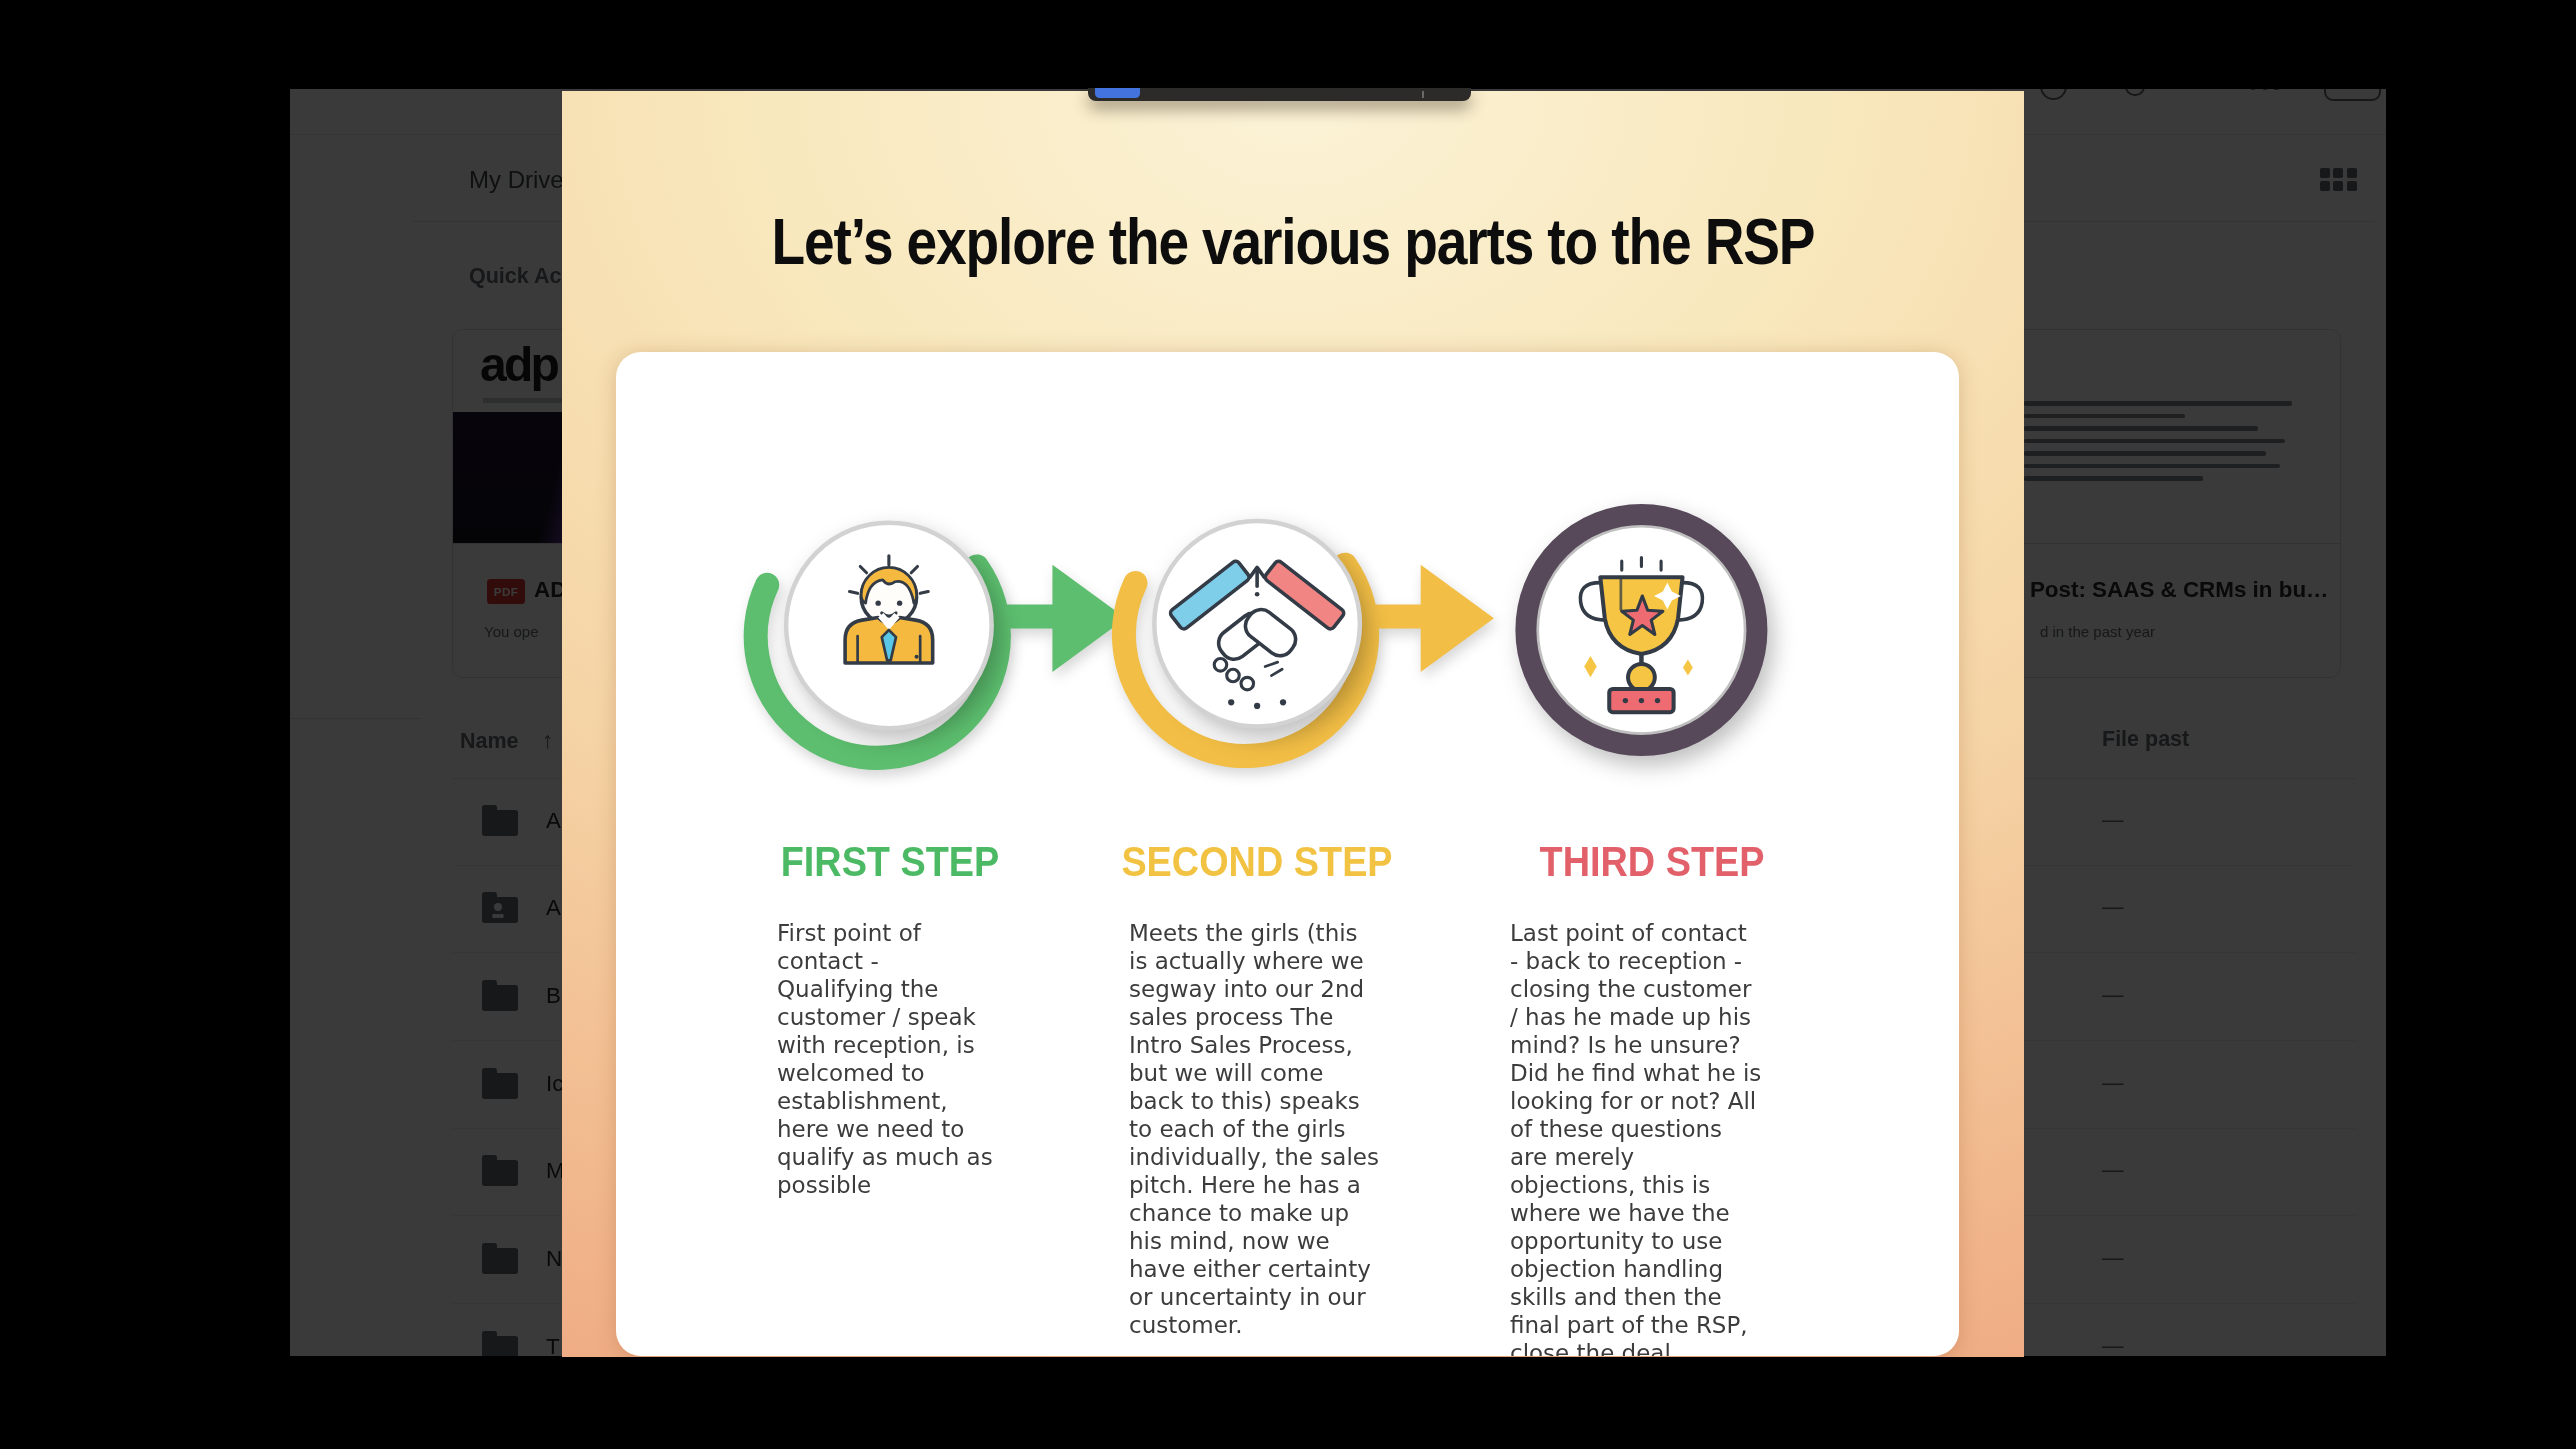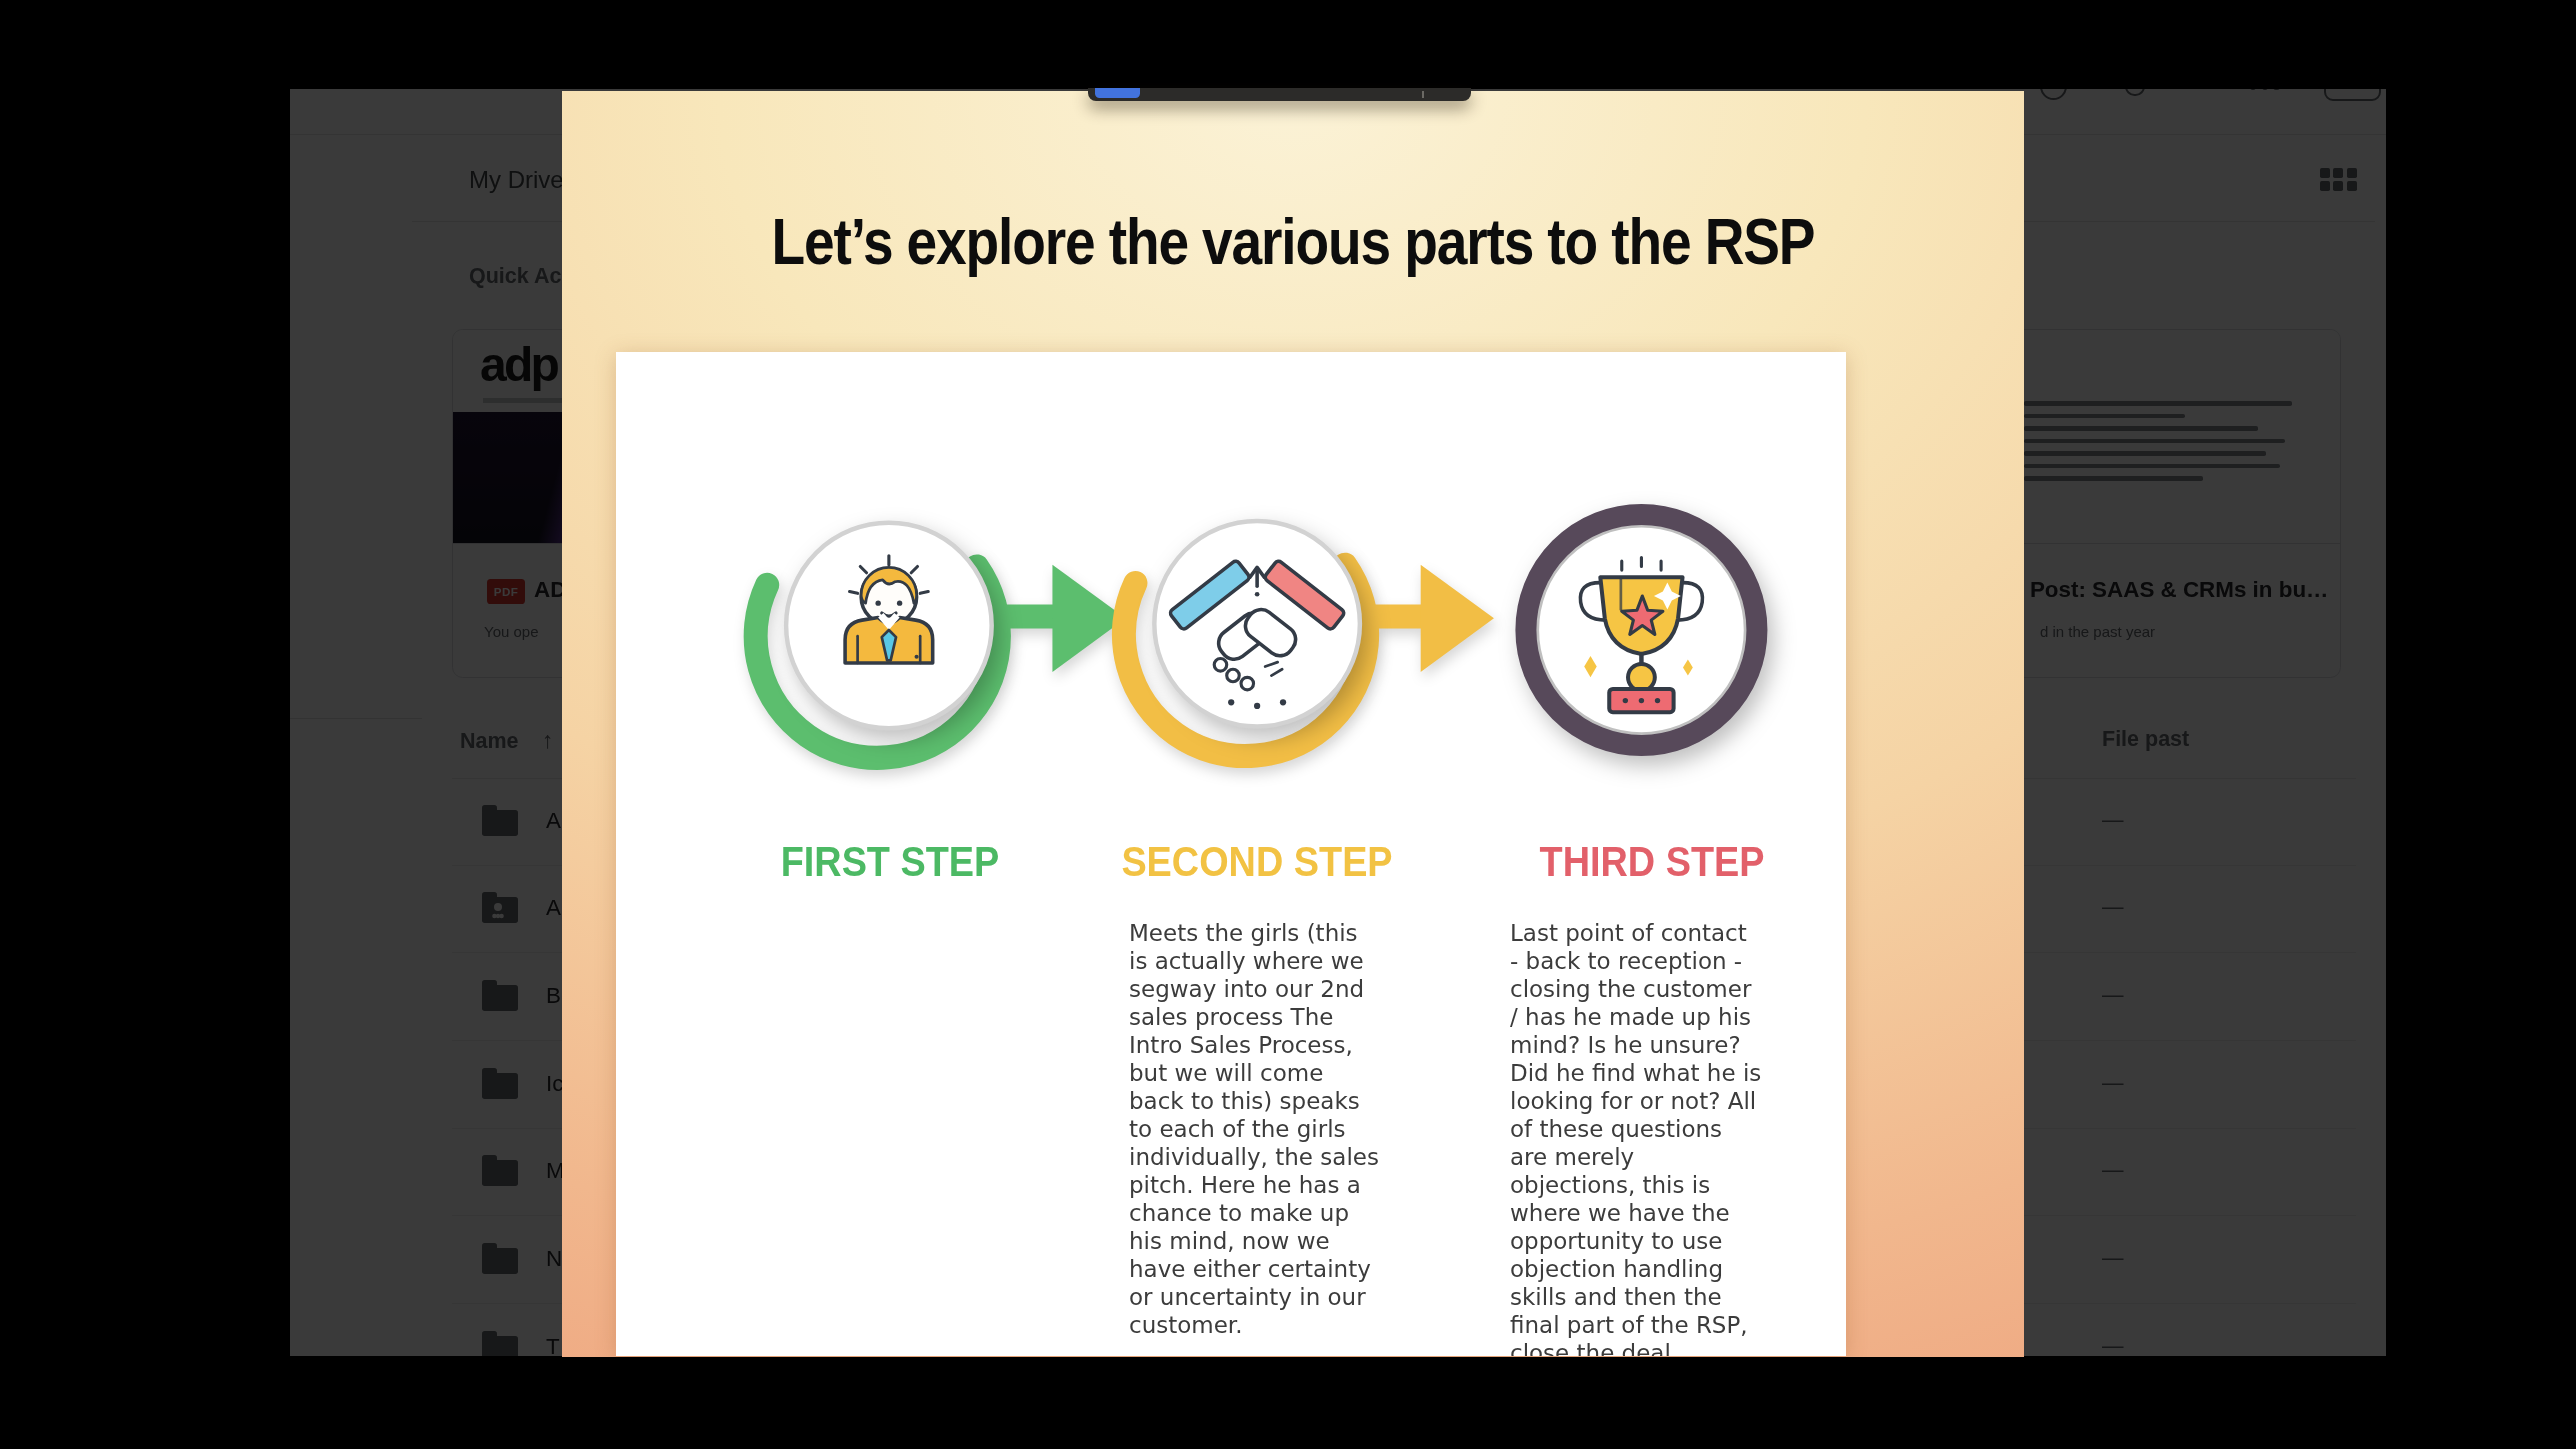--- a/index.html
+++ b/index.html
@@ -69,22 +69,22 @@
 
   .scrim { position:absolute; inset:0; background:rgba(3,3,3,0.78); z-index:5; }
 
   
   .modal { position:absolute; left:562px; top:91px; width:1462px; height:1266px; z-index:20;
            background:radial-gradient(140% 120% at 50% 0%,
              #fbf2d6 0%, #f8e7bb 28%, #f5d3a4 55%, #f1b78d 80%, #eea37e 100%); }
   .modal-title { position:absolute; left:50%; top:114px; transform:translateX(-50%) scaleX(.86);
            transform-origin:center top; white-space:nowrap; font-size:64px; font-weight:bold;
            letter-spacing:-1.3px; color:#0d0d0d; }
-  .panel { position:absolute; left:54px; top:261px; width:1230px; height:1004px; background:#fff;
-           box-shadow:0 2.7px 19.7px rgba(150,85,40,.28); overflow:hidden; }
+  .panel { position:absolute; left:54px; top:261px; width:1343px; height:1004px; background:#fff;
+           box-shadow:0 2.7px 19.7px rgba(150,85,40,.28); overflow:hidden;border-radius:25px; }
   .graphics { position:absolute; left:0; top:0; }
   .shadowed { filter:drop-shadow(7px 11px 12px rgba(0,0,0,.25)); }
   .softshadow { filter:drop-shadow(3px 7px 7px rgba(0,0,0,.16)); }
 
   .step-label { position:absolute; top:485px; transform:translateX(-50%) scaleX(.88);
            transform-origin:center top; font-size:43px; font-weight:bold; white-space:nowrap; letter-spacing:0; }
   .lbl-1 { left:274px; color:#4cb964; }
   .lbl-2 { left:641px; color:#f2c243; }
   .lbl-3 { left:1036px; color:#e2606a; }
 
@@ -294,20 +294,30 @@
           <circle cx="1165" cy="390" r="3" fill="#333b46"></circle>
         <path d="M1090,340 l7,12 -7,12 -7,-12 Z" fill="#f6c544"></path>
         <path d="M1199,344 l5.5,9 -5.5,9 -5.5,-9 Z" fill="#f6c544"></path>
       </g>
     </svg>
 
     <div class="step-label lbl-1">FIRST STEP</div>
     <div class="step-label lbl-2">SECOND STEP</div>
     <div class="step-label lbl-3">THIRD STEP</div>
 
+    <div class="step-desc desc-1">First point of
+contact -
+Qualifying the
+customer / speak
+with reception, is
+welcomed to
+establishment,
+here we need to
+qualify as much as
+possible</div>
     <div class="step-desc desc-2">Meets the girls (this
 is actually where we
 segway into our 2nd
 sales process The
 Intro Sales Process,
 but we will come
 back to this) speaks
 to each of the girls
 individually, the sales
 pitch. Here he has a

